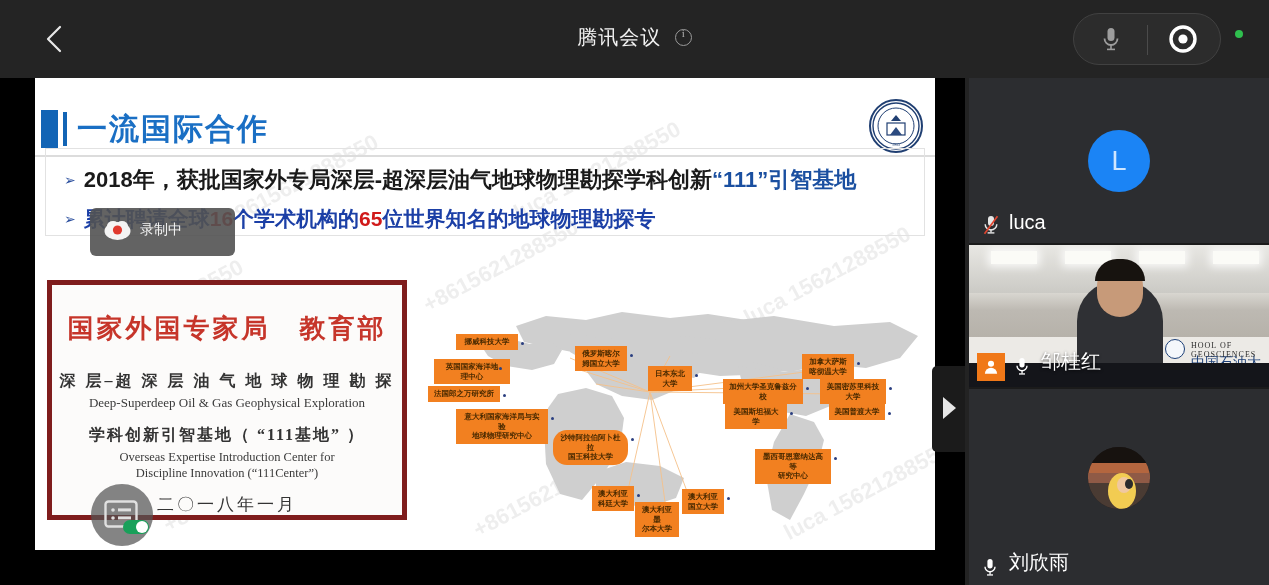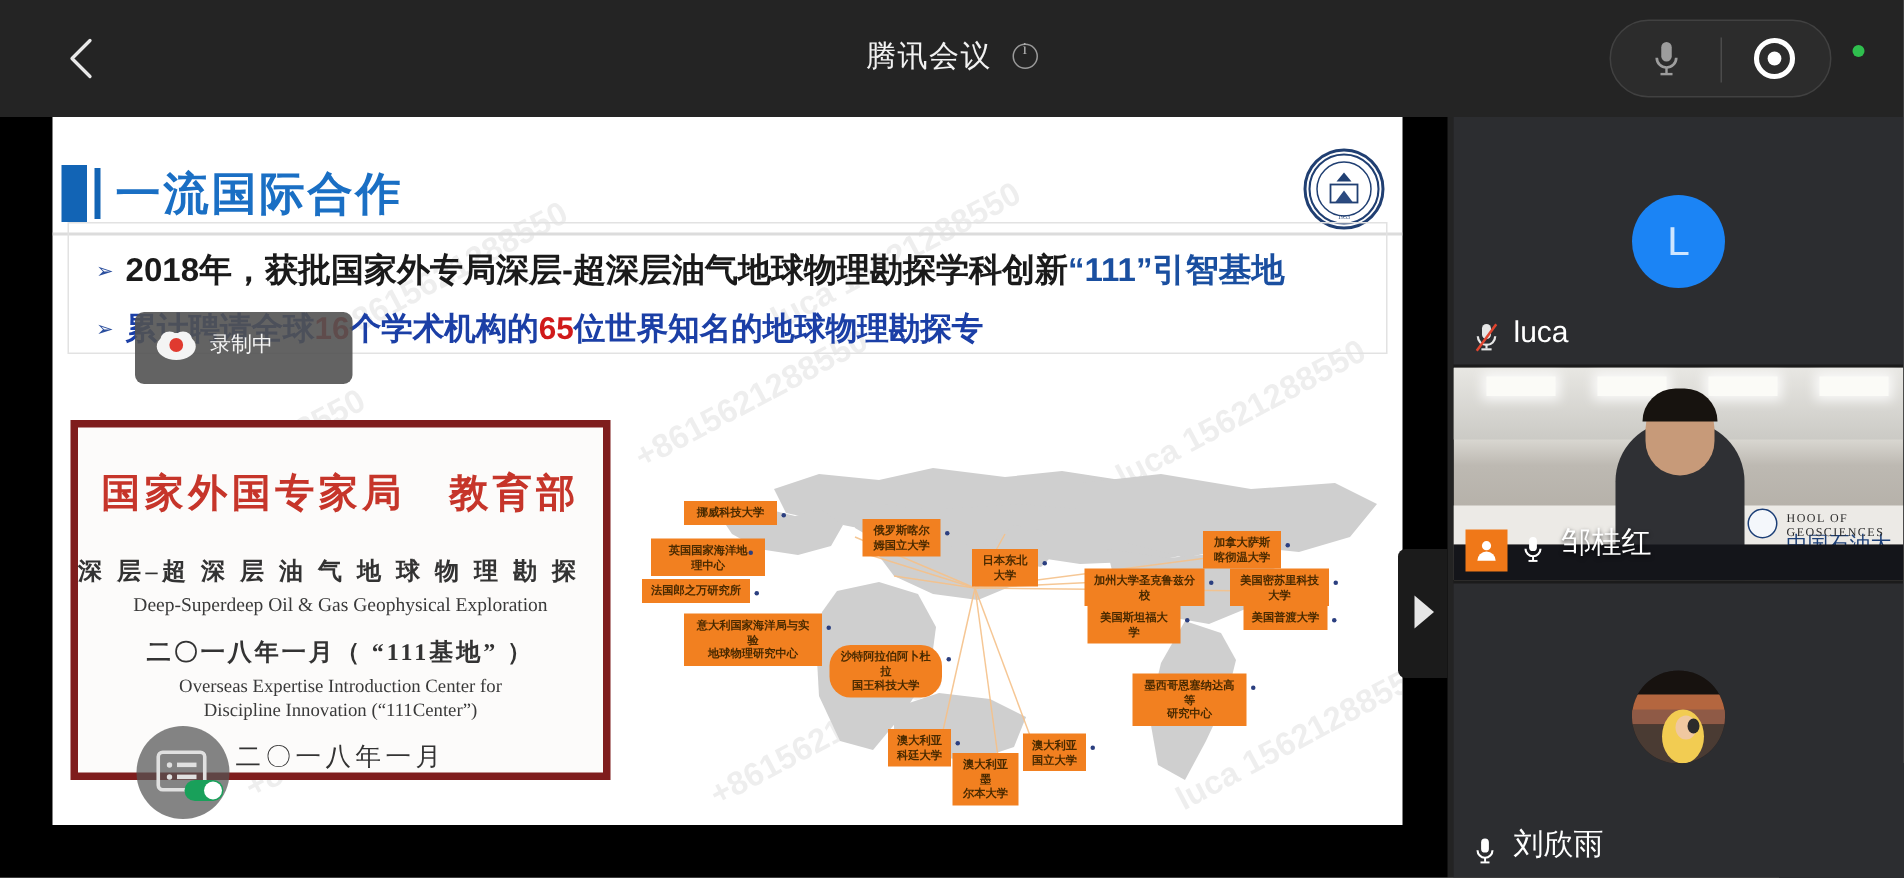--- a/index.html
+++ b/index.html
@@ -52,21 +52,21 @@
   .bl1{top:16px;font-size:22px;color:#1a1a1a;}
   .bl1 .blue{color:#1a4fa0;}
   .bl2{top:56px;font-size:21px;color:#1b3fa6;}
   .bl2 .red{color:#d01a1a;}
 
   .cert{position:absolute;left:12px;top:202px;width:360px;height:240px;background:#fcfbfa;
         border:5px solid #7f1d1d;box-sizing:border-box;}
   .cert-t1{position:absolute;left:0;top:26px;width:100%;text-align:center;color:#c6352a;
            font-size:26px;font-weight:bold;letter-spacing:3px;
            font-family:"Liberation Serif","DejaVu Serif",serif;}
-  .cert-t2{position:absolute;left:0;top:86px;width:100%;color:#333;
+  .cert-t2{position:absolute;left:0;top:86px;width:100%;text-align:center;color:#333;
            font-size:16px;letter-spacing:3px;font-weight:bold;
            font-family:"Liberation Serif","DejaVu Serif",serif;}
   .cert-t3{position:absolute;left:0;top:110px;width:100%;text-align:center;color:#3a3a3a;
            font-size:13px;font-family:"Liberation Serif","DejaVu Serif",serif;}
   .cert-t4{position:absolute;left:0;top:140px;width:100%;text-align:center;color:#333;
            font-size:16px;letter-spacing:2px;font-weight:bold;
            font-family:"Liberation Serif","DejaVu Serif",serif;}
   .cert-t5{position:absolute;left:0;top:164px;width:100%;text-align:center;color:#3a3a3a;
            font-size:12.5px;line-height:16px;font-family:"Liberation Serif","DejaVu Serif",serif;}
   .cert-t6{position:absolute;left:0;top:208px;width:100%;text-align:center;color:#333;
@@ -214,21 +214,21 @@
         </div>
         <div class="bl bl2">
           <span class="arrow">➢</span><span>累计聘请全球</span><span class="red">16</span><span>个学术机构的</span><span class="red">65</span><span>位世界知名的地球物理勘探专</span>
         </div>
       </div>
 
       <div class="cert">
         <div class="cert-t1">国家外国专家局　教育部</div>
         <div class="cert-t2">深 层–超 深 层 油 气 地 球 物 理 勘 探</div>
         <div class="cert-t3">Deep-Superdeep Oil &amp; Gas Geophysical Exploration</div>
-        <div class="cert-t4">二〇一八年一月（ “111基地” ）</div>
+        <div class="cert-t4">学科创新引智基地（ “111基地” ）</div>
         <div class="cert-t5" style="white-space:pre-line;">Overseas Expertise Introduction Center for
 Discipline Innovation (“111Center”)</div>
         <div class="cert-t6">二〇一八年一月</div>
       </div>
 
       <div class="map">
         <svg width="510" height="270" viewBox="0 0 510 270">
           <g fill="#cfcfcf">
             <path d="M96 52 l30 -10 40 4 36 -8 48 6 38 -4 52 8 -10 14 -28 6 -34 -2 -30 10 -40 -4 -36 8 -30 -6 -28 -6z"></path>
             <path d="M150 60 l50 6 60 -4 70 6 60 -2 20 10 -20 16 -40 8 -50 2 -40 -6 -46 6 -40 -10 -24 -14z"></path>

